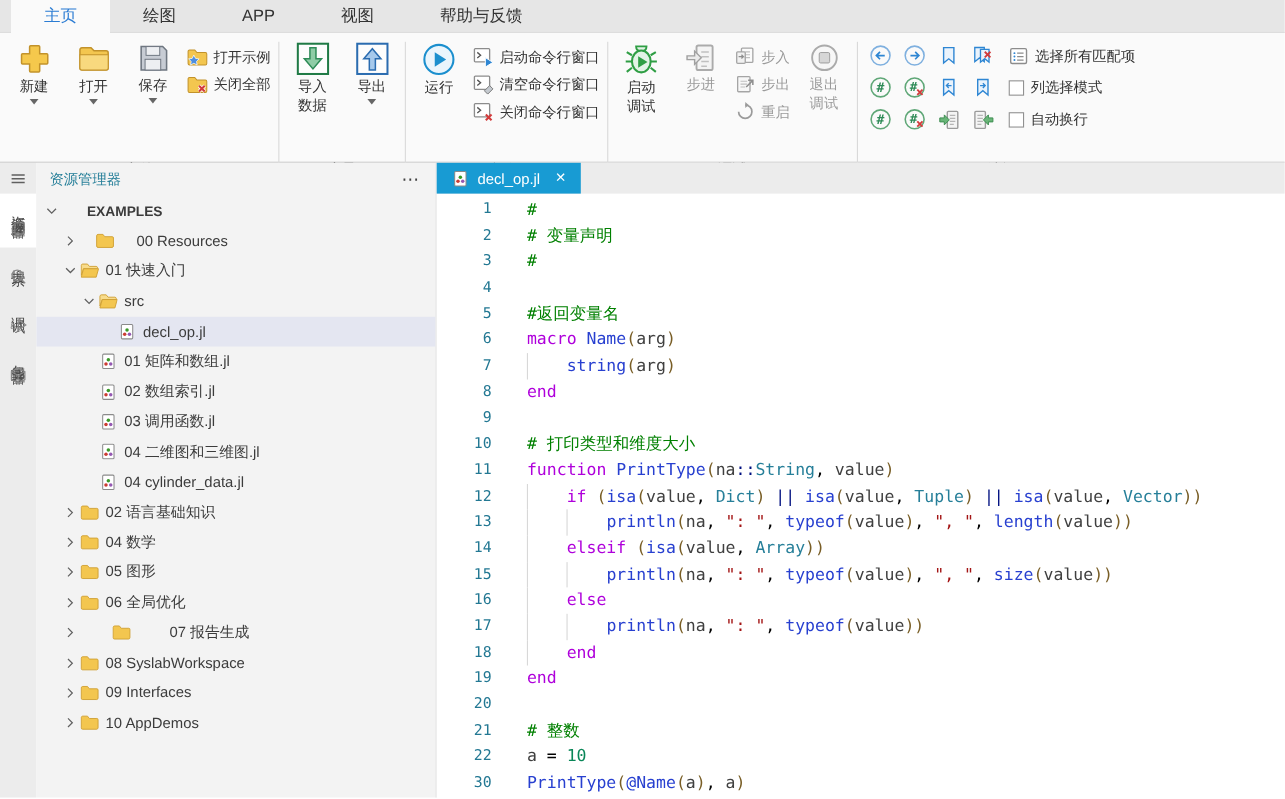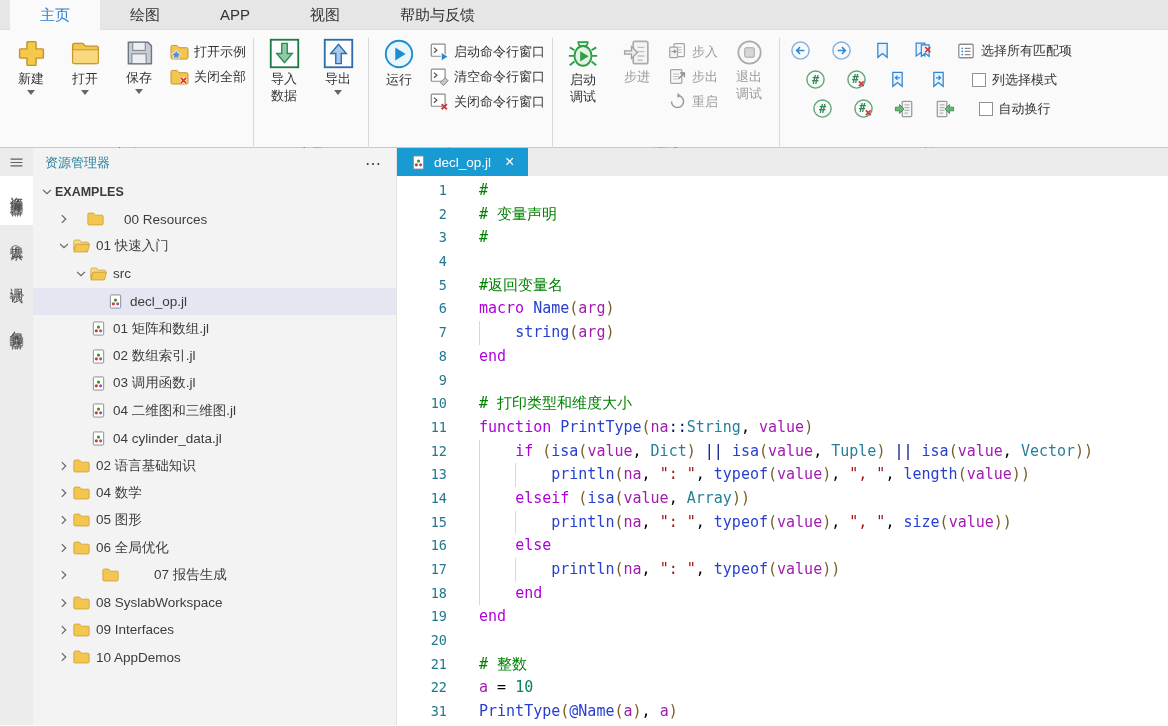--- a/index.html
+++ b/index.html
@@ -15,56 +15,56 @@
   .rrow { flex:1; display:flex; align-items:flex-start; }
   .glabel { height:20px; text-align:center; font-size:13px; color:#666;margin-top:24px; }
   .rsep { width:1px; background:#D9D9D9; margin:4px 3px 12px 3px; }
   .bigbtn { width:54px; display:flex; flex-direction:column; align-items:center; padding-top:3px; cursor:default; }
   .bigbtn .blbl { font-size:13px; color:#333; line-height:17px; text-align:center; white-space:nowrap; }
   .caret { width:0; height:0; border-left:4px solid transparent; border-right:4px solid transparent; border-top:5px solid #666; margin-top:3px; }
   .smallcol { display:flex; flex-direction:column; padding-top:5px; }
   .smallbtn { display:flex; align-items:center; gap:5px; height:25px; font-size:13px; color:#333; padding:0 4px; white-space:nowrap; }
   .dis .blbl, .smallbtn.dis { color:#9A9A9A; }
   .egrid { display:flex; flex-direction:column; gap:4px; padding:4px 6px 0 6px; }
-  .erow { display:flex; align-items:center; gap:18px; height:25px;justify-content:center; }
+  .erow { display:flex; align-items:center; gap:8px; height:25px; }
   .ecell { width:23px; height:23px; display:flex; align-items:center; justify-content:center; }
   .ewide { display:flex; align-items:center; gap:6px; font-size:13px; color:#333; white-space:nowrap; padding-left:4px; }
   .chk { width:14px; height:14px; border:1px solid #919191; background:#fff; display:inline-block; }
   .icon { display:inline-flex; align-items:center; justify-content:center; }
 
   
   .main { display:flex; height:577px; }
   .activity { width:33px; background:#ECECEC; display:flex; flex-direction:column; align-items:center; }
   .burger { height:28px; display:flex; align-items:center; justify-content:center; width:100%; }
   .act-item { width:100%; display:flex; flex-direction:column; align-items:center; padding:10px 0 8px 0; gap:4px; cursor:default; }
   .act-item.active { background:#FFFFFF; }
   .act-label { writing-mode:vertical-rl; text-orientation:upright; font-size:13px; color:#4D4D4D; letter-spacing:2px; line-height:15px; }
 
   .explorer { width:364px; background:#F3F3F3; border-right:1px solid #E2E2E2; display:flex; flex-direction:column; }
   .exp-header { height:30px; display:flex; align-items:center; padding:0 14px 0 12px; font-size:13px; color:#3B3B3B; }
   .exp-header .t { flex:1; }
   .exp-menu { font-size:16px; color:#424242; letter-spacing:1px; cursor:pointer; }
   .tree { flex:1; overflow:hidden; }
   .trow { height:27.4px; display:flex; align-items:center; font-size:13.5px; color:#3C3C3C; white-space:nowrap; cursor:default; }
   .trow.sel { background:#E4E6F1; }
-  .trow.bold { font-weight:bold; font-size:12.5px; color:#3B3B3B; }
+  .trow.bold { font-weight:bold; font-size:12.5px; color:#3B3B3B;gap:24px; }
   .chev { width:17px; display:flex; justify-content:center; flex:none; }
   .ticon { width:19px; margin-right:5px; display:flex; justify-content:center; flex:none; }
   .tlabel { overflow:hidden; }
 
   .editor { flex:1; display:flex; flex-direction:column; background:#fff; }
   .tabbar { height:28px; background:#ECECEC; display:flex; }
   .etab { background:#189BD3; color:#fff; display:flex; align-items:center; gap:8px; padding:0 14px; font-size:13.5px; cursor:default; }
   .tclose { font-size:16px; margin-left:6px; line-height:1; }
   .codewrap { flex:1; padding-top:3px; font-family:"DejaVu Sans Mono",monospace; font-size:15px; overflow:hidden; }
   .cline { height:23.7px; line-height:23.7px; display:flex; }
   .ln { width:50px; text-align:right; color:#237893; font-size:13.5px; flex:none; }
   .lc { margin-left:32px; position:relative; white-space:pre; color:#000; }
   .guide { position:absolute; top:0; bottom:0; width:1px; background:#D8D8D8; }
-  .c{color:#008000}.k{color:#AF00DB}.f{color:#2840D0}.v{color:#a21caf}
+  .c{color:#008000}.k{color:#AF00DB}.f{color:#2840D0}.v{color:#404040}
   .s{color:#A31515}.n{color:#098658}.t{color:#267F99}.b{color:#795E26}.o{color:#001080}
 </style>
 </head>
 <body>
 
 <div class="ribbon">
   <div class="rtabs">
     <div class="rtab active">主页</div>
     <div class="rtab">绘图</div>
     <div class="rtab">APP</div>
@@ -767,18 +767,18 @@
         </div>
         <div class="cline">
           <span class="ln">21</span>
           <span class="lc"><span class="c"># 整数</span></span>
         </div>
         <div class="cline">
           <span class="ln">22</span>
           <span class="lc"><span class="v">a</span><span class="p"> = </span><span class="n">10</span></span>
         </div>
         <div class="cline">
-          <span class="ln">31</span>
+          <span class="ln">30</span>
           <span class="lc"><span class="f">PrintType</span><span class="b">(</span><span class="f">@Name</span><span class="b">(</span><span class="v">a</span><span class="b">)</span><span class="p">, </span><span class="v">a</span><span class="b">)</span></span>
         </div>
       </div>
   </div>
 </div>
 
 </body></html>

